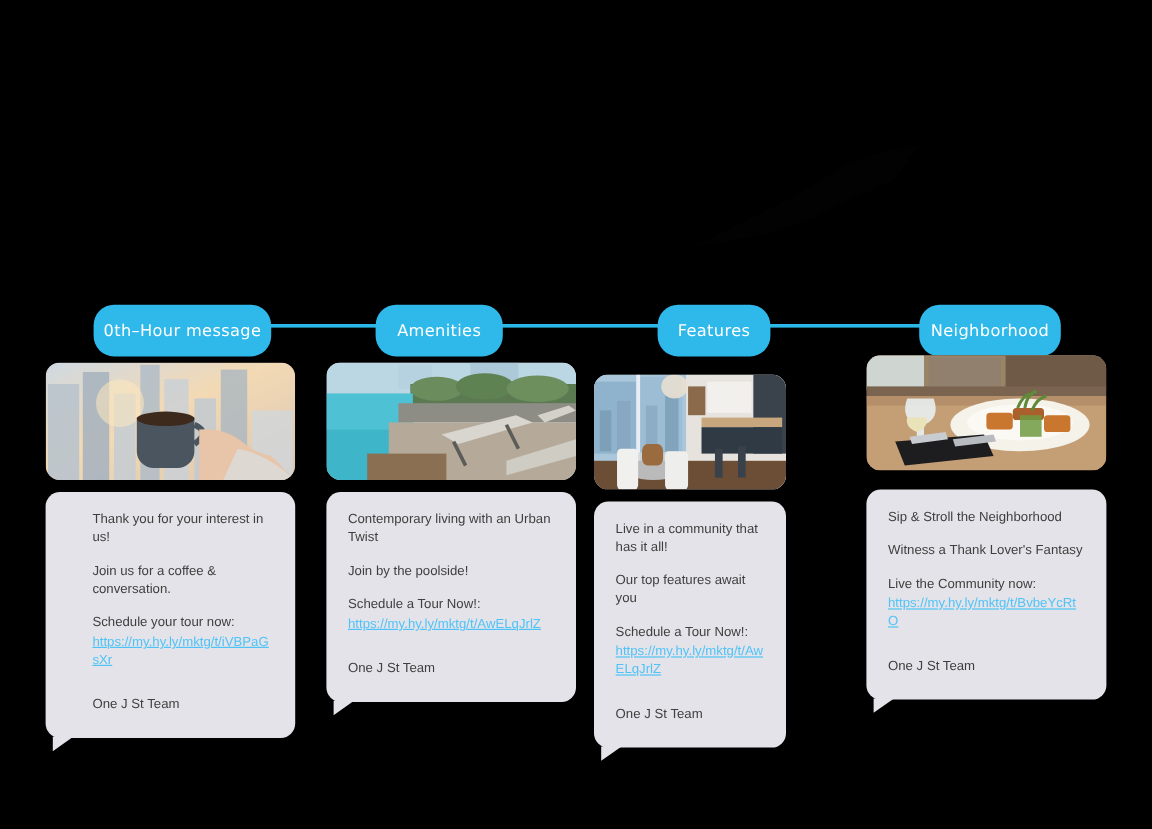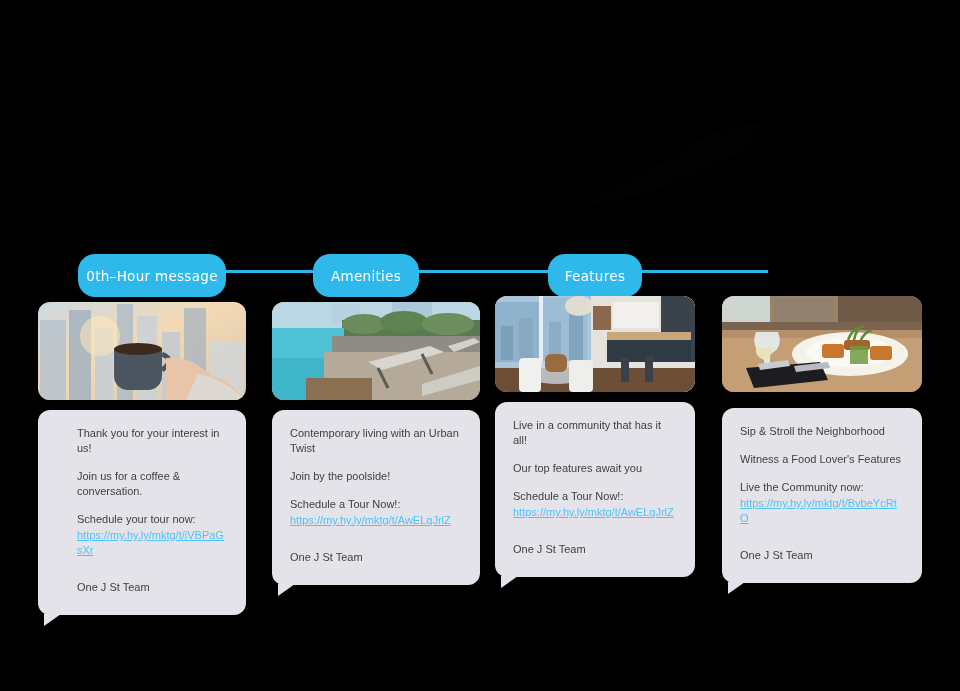--- a/index.html
+++ b/index.html
@@ -118,20 +118,23 @@
     </div>
 
     <div class="pill" style="left:313px; width:106px;">
       <span>Amenities</span>
     </div>
 
     <div class="pill" style="left:548px; width:94px;">
       <span>Features</span>
     </div>
 
+    <div class="pill" style="left:766px; width:118px;">
+      <span>Neighborhood</span>
+    </div>
   </div>
 
   <div class="card-col" style="left:38px; top:302px; width:208px;">
 
     <div class="thumb" style="height:98px;">
       <svg viewBox="0 0 208 98" preserveAspectRatio="none">
         <defs>
           <linearGradient id="sky1" x1="0" y1="0" x2="1" y2="1">
             <stop offset="0%" stop-color="#cfd9e2"></stop>
             <stop offset="45%" stop-color="#f3d9b4"></stop>
@@ -191,21 +194,21 @@
 
     <div class="bubble" style="margin-top:10px;">
       <div class="line">Contemporary living with an Urban Twist</div>
       <div class="line">Join by the poolside!</div>
       <div class="line cta">Schedule a Tour Now!:</div>
       <a class="link" href="#">https://my.hy.ly/mktg/t/AwELqJrlZ</a>
       <div class="sig">One J St Team</div>
     </div>
   </div>
 
-  <div class="card-col" style="left:495px; top:296px; width:200px;">
+  <div class="card-col" style="left:495px; top:312px; width:160px;">
 
     <div class="thumb" style="height:96px;">
       <svg viewBox="0 0 200 96" preserveAspectRatio="none">
         <rect width="200" height="96" fill="#d8dde2"></rect>
         <rect x="0" y="0" width="96" height="76" fill="#a9c6da"></rect>
         <rect x="0" y="6" width="44" height="60" fill="#8fb3cc"></rect>
         <rect x="48" y="2" width="44" height="64" fill="#9dbdd4"></rect>
         <rect x="6" y="30" width="12" height="34" fill="#7e9fb8"></rect>
         <rect x="24" y="22" width="14" height="42" fill="#87a8c0"></rect>
         <rect x="54" y="26" width="12" height="38" fill="#8cadc5"></rect>
@@ -259,20 +262,20 @@
         <path d="M34 36 q-6 16 8 22 l0 14 l-8 4 h22 l-8 -4 l0 -14 q14 -6 8 -22 z" fill="#e8eef0" opacity="0.9"></path>
         <path d="M34 52 q-2 8 8 12 q10 -4 8 -12 z" fill="#eae2b8"></path>
         <path d="M24 72 l74 -6 l8 18 l-74 8 z" fill="#1d1d1f"></path>
         <path d="M36 68 l30 -4 l2 6 l-30 4 z" fill="#c8ccd0"></path>
         <path d="M72 70 l34 -4 l2 6 l-34 4 z" fill="#b8bcc0"></path>
       </svg>
     </div>
 
     <div class="bubble" style="margin-top:16px;">
       <div class="line">Sip &amp; Stroll the Neighborhood</div>
-      <div class="line">Witness a Food Lover's Features</div>
+      <div class="line">Witness a Thank Lover's Fantasy</div>
       <div class="line cta">Live the Community now:</div>
       <a class="link" href="#">https://my.hy.ly/mktg/t/BvbeYcRtO</a>
       <div class="sig">One J St Team</div>
     </div>
   </div>
 
 </div>
 
 </body></html>

